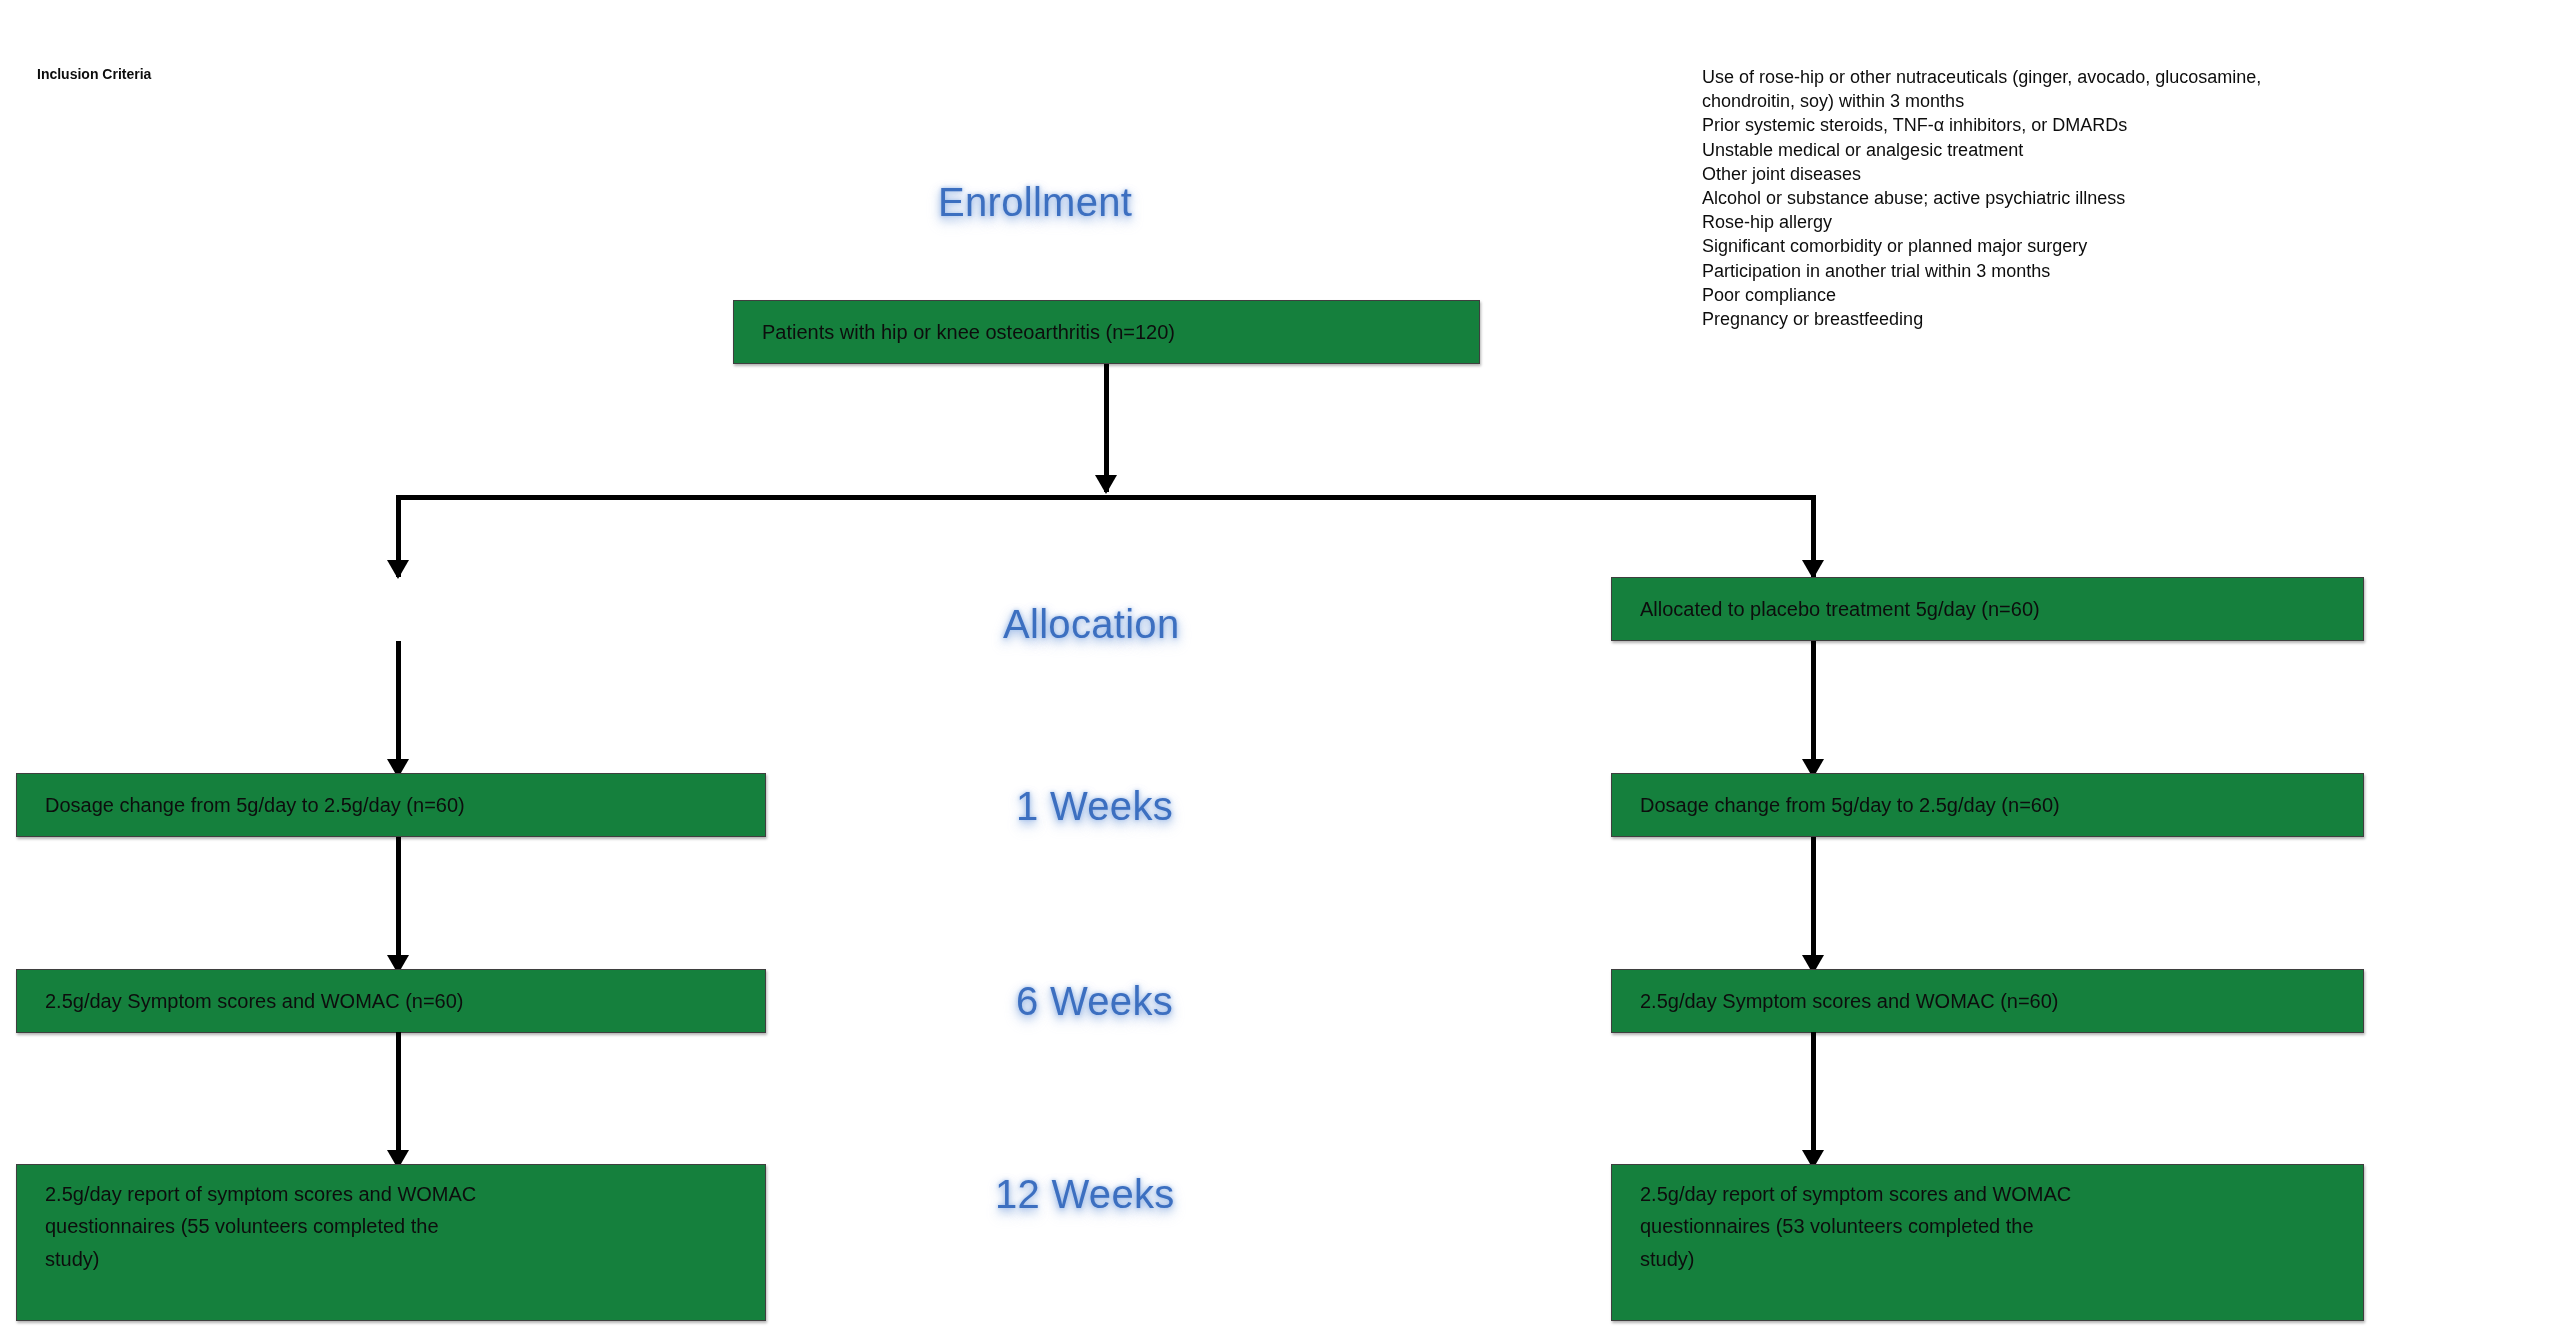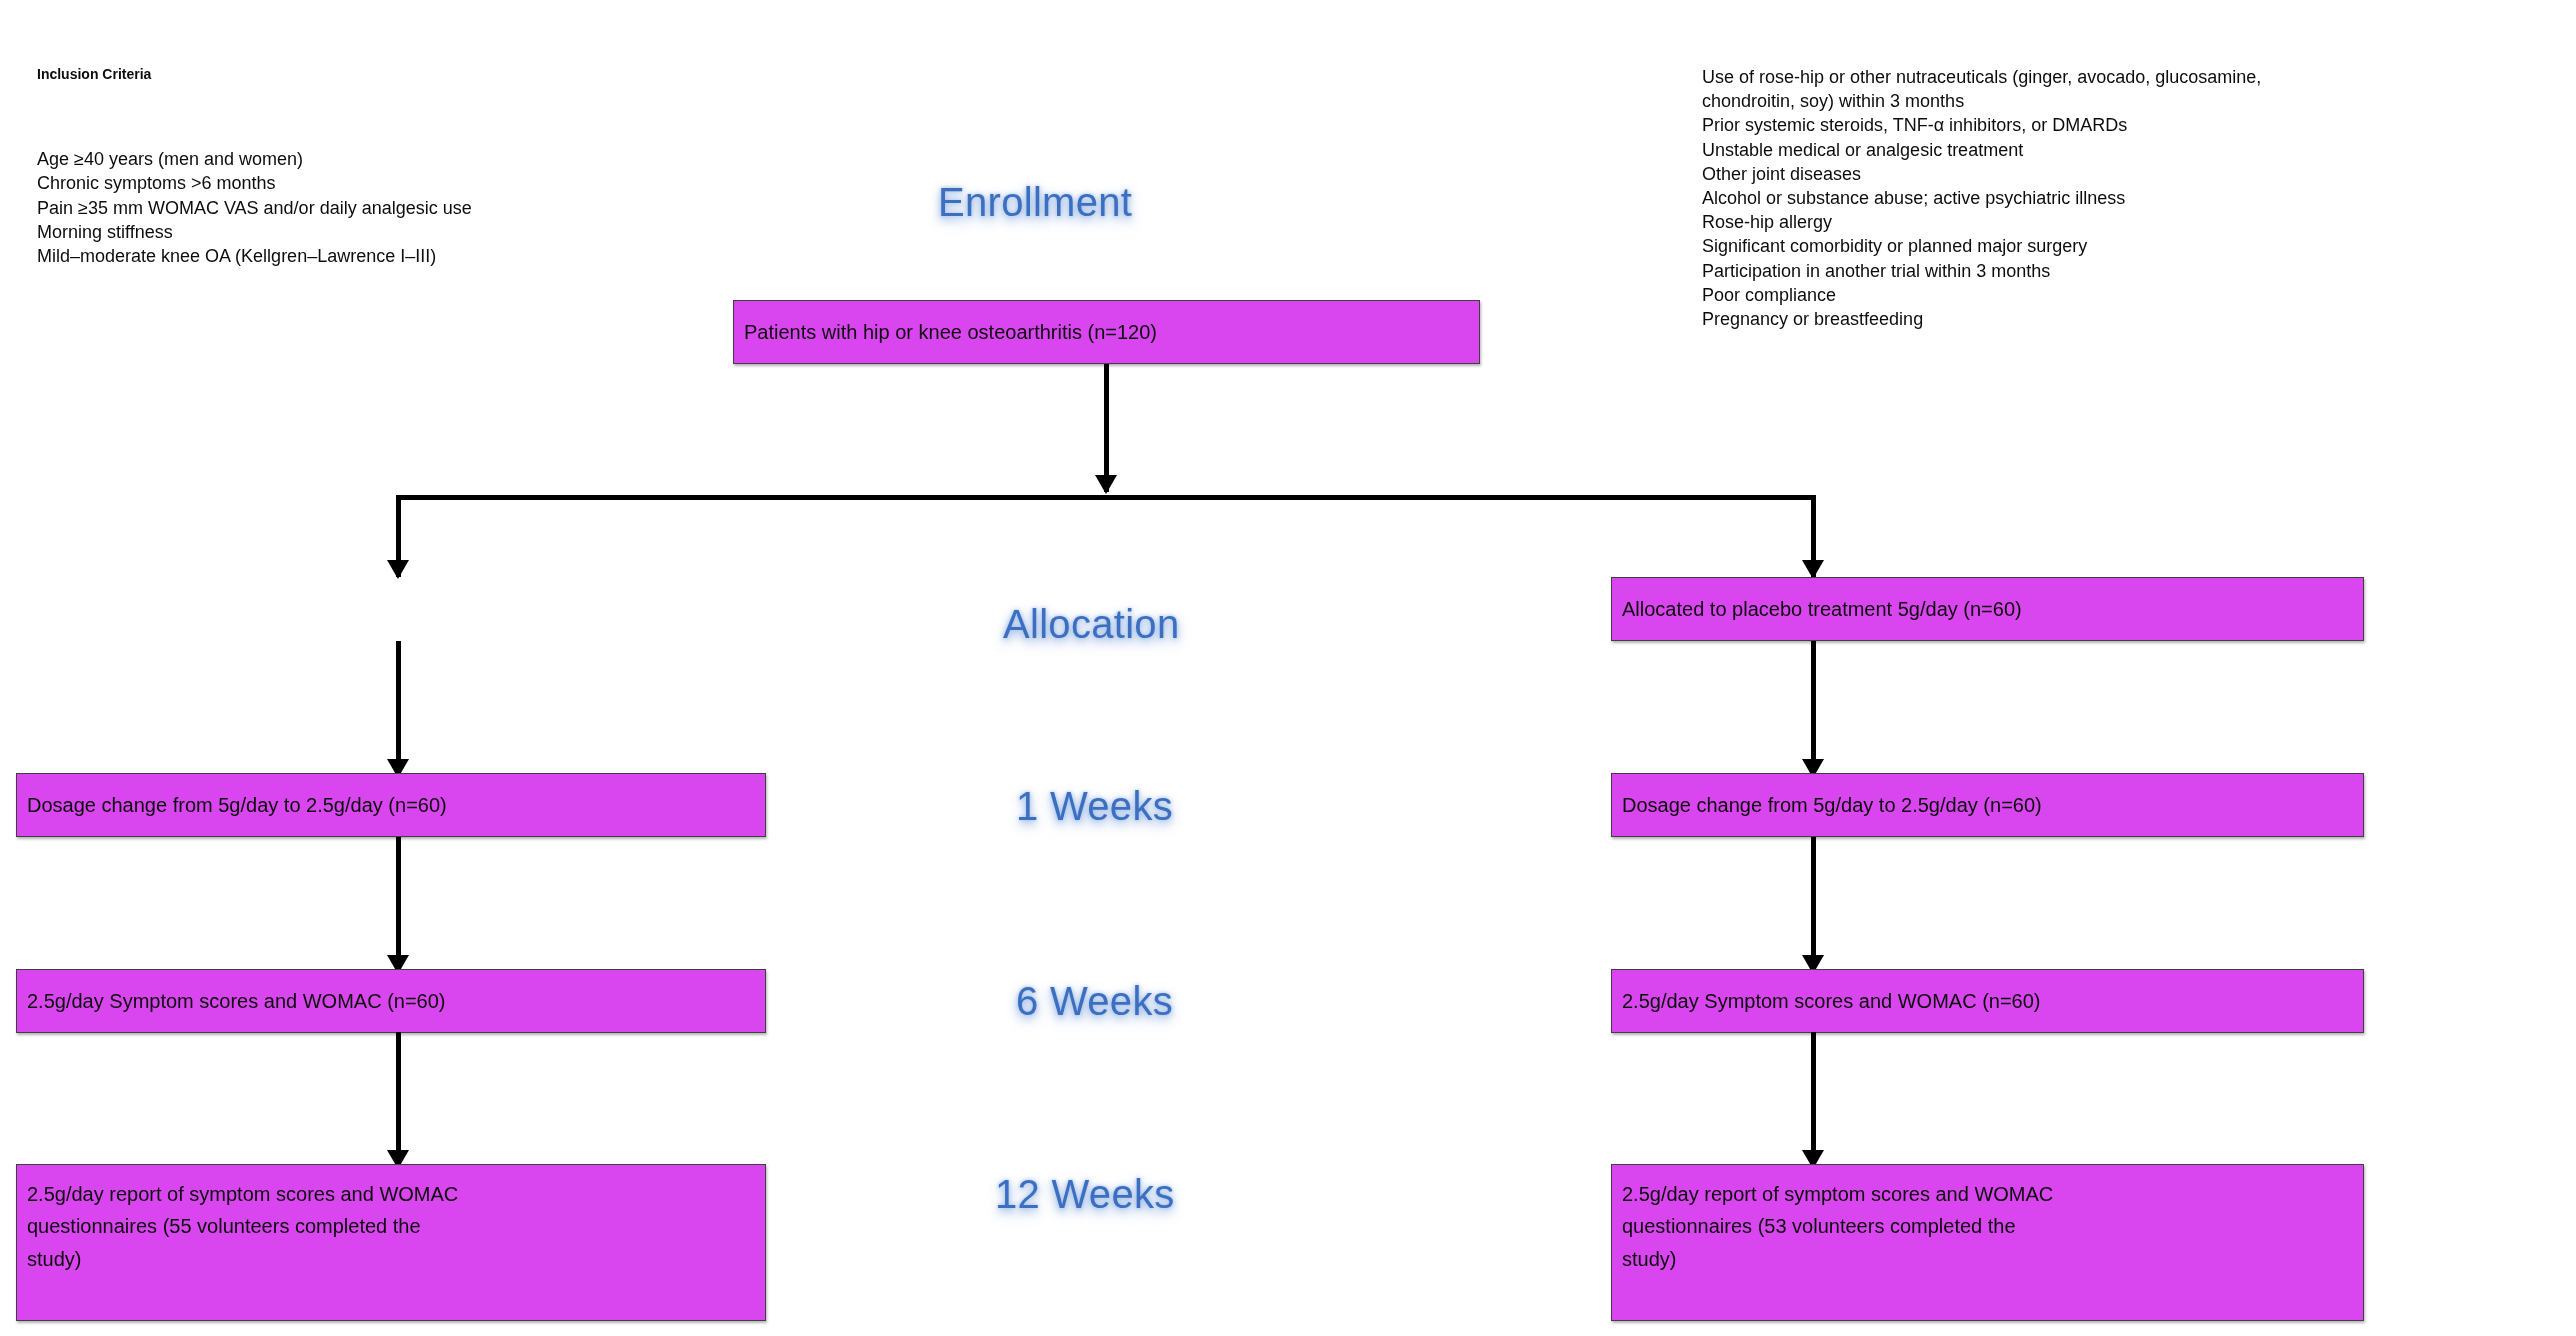--- a/index.html
+++ b/index.html
@@ -52,26 +52,26 @@
       0 0 3.8px rgba(160,190,235,0.95),
       0 3.2px 9px rgba(120,160,220,0.78),
       0 5.7px 14px rgba(150,180,225,0.45);
     white-space: nowrap;
   }
 
   
   .box {
     position: absolute;
     box-sizing: border-box;
-    background: #d946ef;
+    background: #15803d;
     border: 1.9px solid #3f3f3f;
     box-shadow: 1.3px 1.9px 2.6px rgba(0,0,0,0.30);
     display: flex;
     align-items: center;
-    padding: 0 10px;
+    padding: 0 28px;
   }
   .box-text {
     font-size: 20px;
     line-height: 1.62;
     color: #0d0d0d;
     white-space: pre-line;
     width: 100%;
   }
   .box.multi { align-items: flex-start; padding-top: 12.8px; }
 
@@ -95,25 +95,20 @@
     border-top: 19px solid #000000;
   }
 </style>
 </head>
 <body>
 
 <div id="canvas">
 
   <div class="criteria" id="inclusion-panel">
     <span class="criteria-title">Inclusion Criteria</span>
-    <span class="criteria-line">Age ≥40 years (men and women)
-Chronic symptoms &gt;6 months
-Pain ≥35 mm WOMAC VAS and/or daily analgesic use
-Morning stiffness
-Mild–moderate knee OA (Kellgren–Lawrence I–III)</span>
   </div>
 
   <div class="criteria" id="exclusion-panel">
     <span class="criteria-line">Use of rose-hip or other nutraceuticals (ginger, avocado, glucosamine,
 chondroitin, soy) within 3 months
 Prior systemic steroids, TNF-α inhibitors, or DMARDs
 Unstable medical or analgesic treatment
 Other joint diseases
 Alcohol or substance abuse; active psychiatric illness
 Rose-hip allergy

